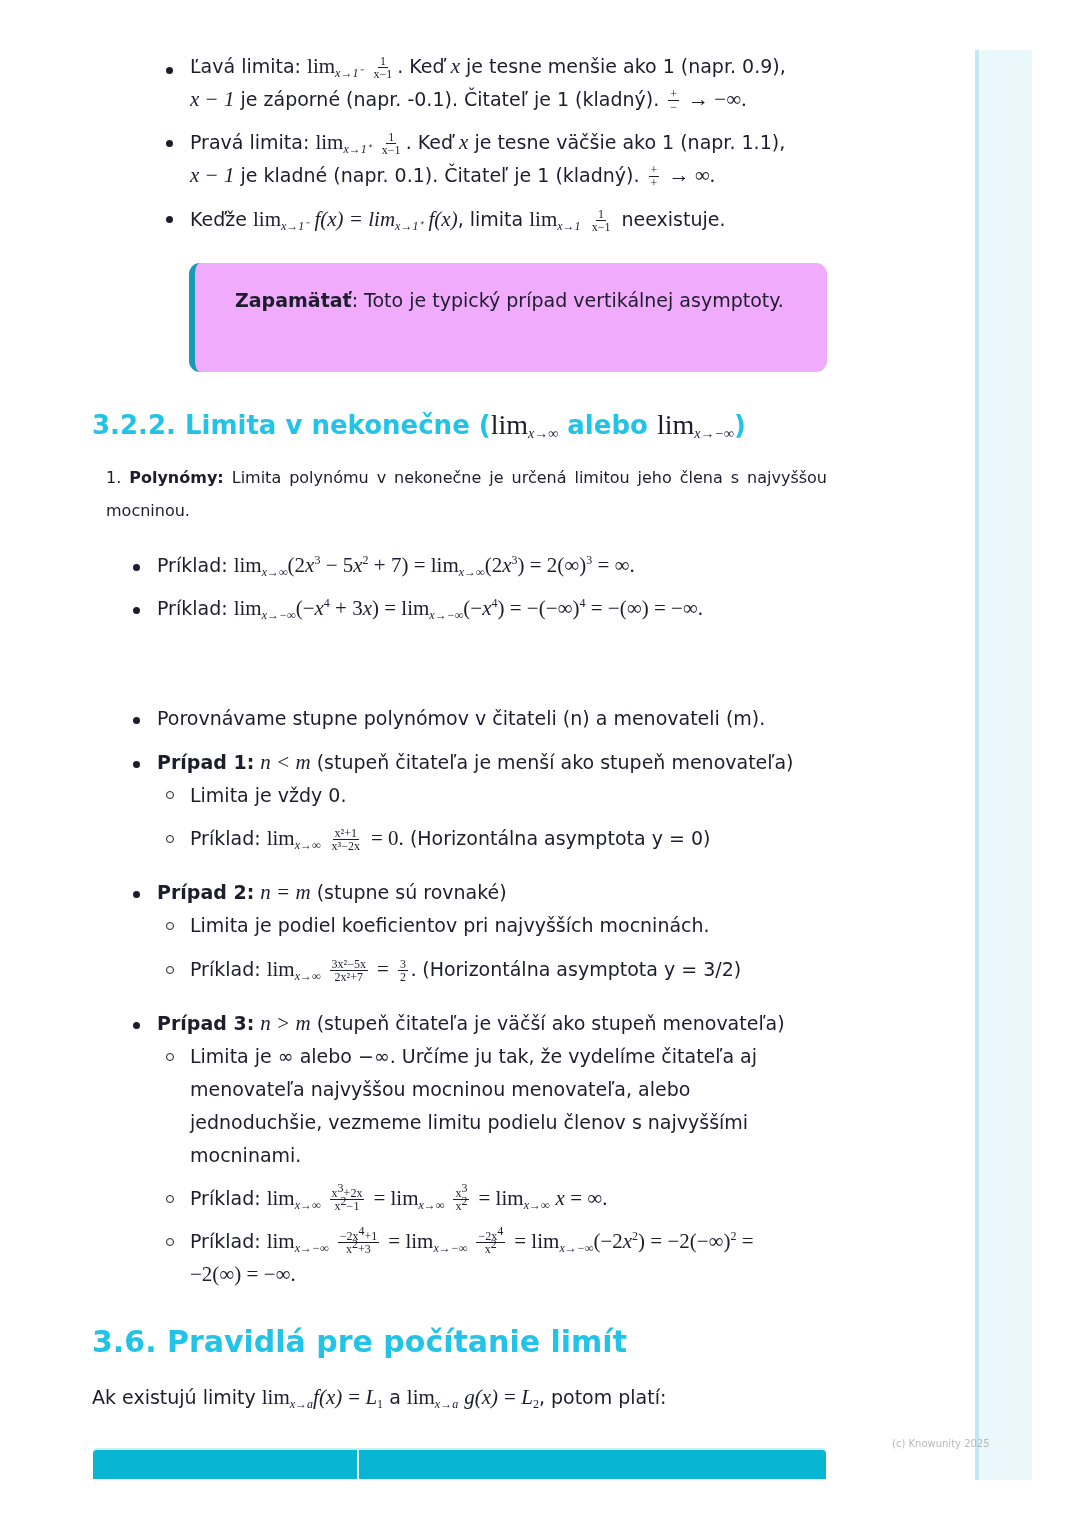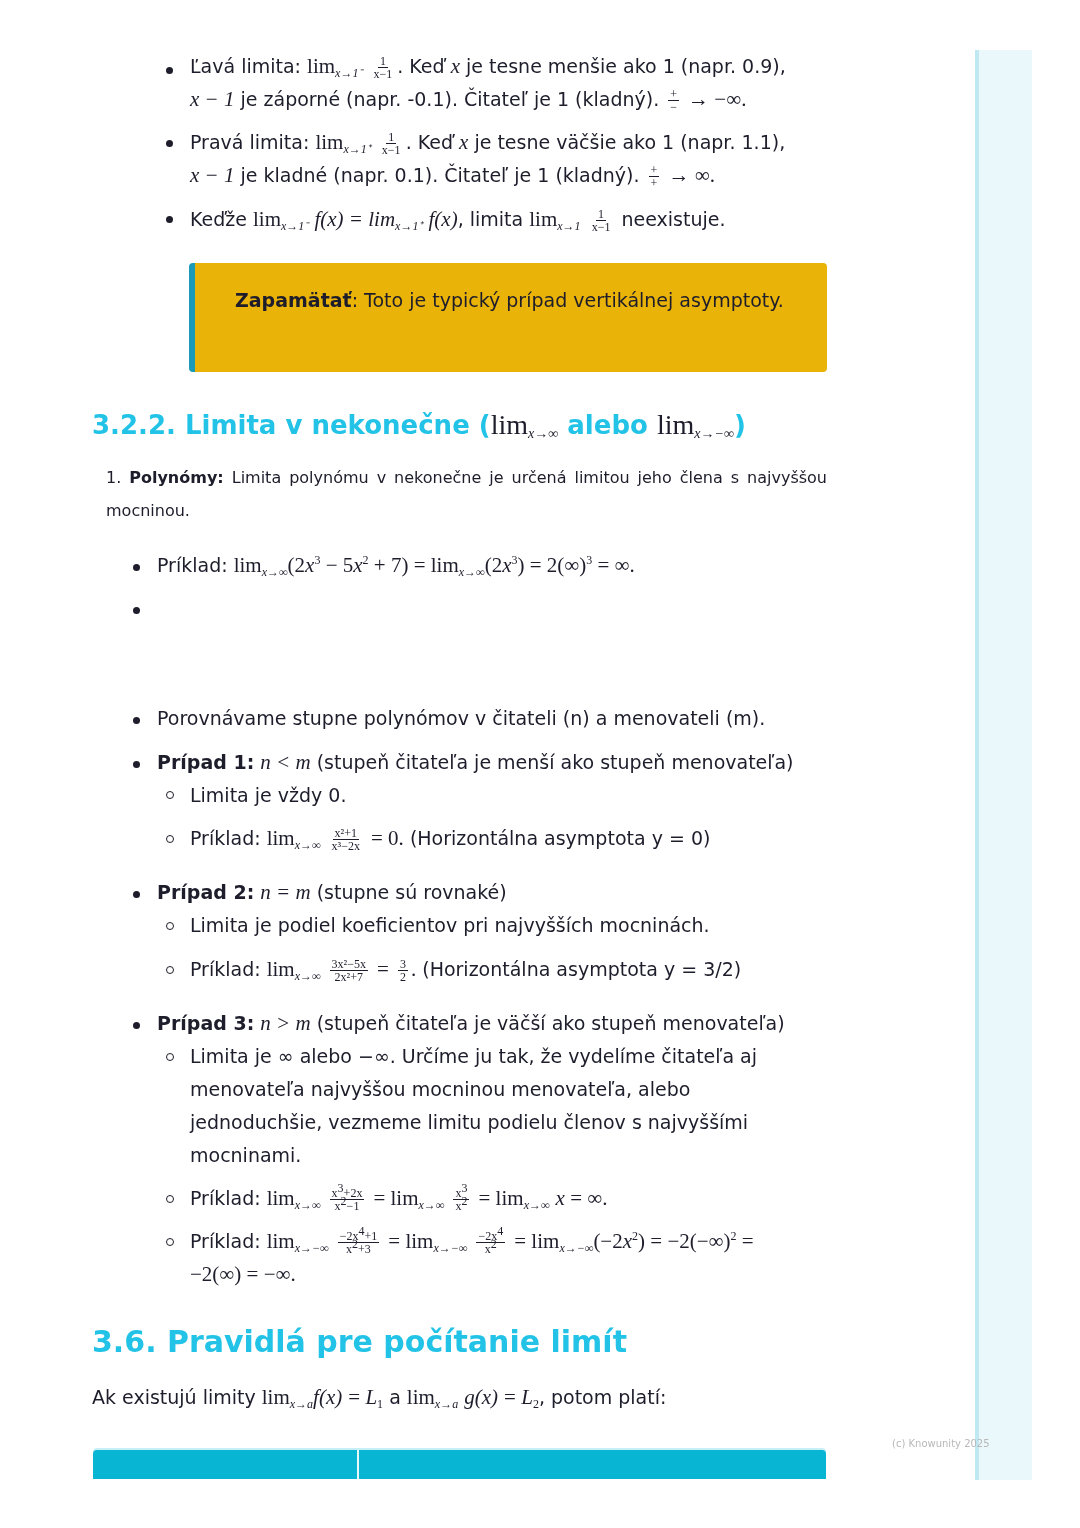--- a/index.html
+++ b/index.html
@@ -15,21 +15,21 @@
           font-family:"Liberation Serif", serif; font-size:12px; line-height:12px; margin:0 3px; }
   .frac .num { border-bottom:1px solid #1d1d2b; padding:0 2px; }
   .frac .den { padding:0 2px; }
   .i { }
   b { font-weight:bold; }
   .row { position:absolute; white-space:nowrap; }
   .dot { position:absolute; width:7px; height:7px; border-radius:50%; background:#1d1d2b; }
   .circ { position:absolute; width:6px; height:6px; border-radius:50%; border:1.5px solid #1d1d2b; }
   .h2 { position:absolute; color:#22c3e6; font-weight:bold; white-space:nowrap; }
   .callout { position:absolute; left:189px; top:263px; width:638px; height:109px;
-             background:#eab308; border-left:6px solid #1a9ab8; border-radius:4px; box-sizing:border-box; }
+             background:#f0abfc; border-left:6px solid #1a9ab8; border-radius:11px; box-sizing:border-box; }
   .callout-text { position:absolute; left:40px; top:21px; width:565px; line-height:33px;
                   font-size:19px; text-align:justify; }
   .side-strip { position:absolute; left:975px; top:50px; width:57px; height:1430px;
                 background:#eaf7fb; border-left:4px solid #bfe8f2; box-sizing:border-box; }
   .footer { position:absolute; left:892px; top:1438px; font-size:10px; color:#b8b8b8; }
   .table-head { position:absolute; left:93px; top:1450px; width:733px; height:29px;
                 background:#08b5d3; border-radius:4px 4px 0 0; display:flex; box-shadow:0 -2px 0 #c8eef6; }
   .th1 { width:264px; border-right:2px solid #e8f8fb; }
   .th2 { flex:1; }
 </style>
@@ -110,20 +110,24 @@
     <span>1.</span>
     <b>Polynómy:</b>
     <span>Limita polynómu v nekonečne je určená limitou jeho člena s najvyššou mocninou.</span>
   </div>
   <div class="dot" style="left:133px;top:564px"></div>
   <div class="row" style="left:157px;top:549px;font-size:19px;line-height:33px">
     <span class="i">Príklad</span>:
     <span class="m">lim</span><span class="subi">x→∞</span><span class="m">(2<i>x</i><sup>3</sup> − 5<i>x</i><sup>2</sup> + 7) = lim</span><span class="subi">x→∞</span><span class="m">(2<i>x</i><sup>3</sup>) = 2(∞)<sup>3</sup> = ∞.</span>
   </div>
   <div class="dot" style="left:133px;top:607px"></div>
+  <div class="row" style="left:157px;top:592px;font-size:19px;line-height:33px">
+    <span class="i">Príklad</span>:
+    <span class="m">lim</span><span class="subi">x→−∞</span><span class="m">(−<i>x</i><sup>4</sup> + 3<i>x</i>) = lim</span><span class="subi">x→−∞</span><span class="m">(−<i>x</i><sup>4</sup>) = −(−∞)<sup>4</sup> = −(∞) = −∞.</span>
+  </div>
 
 
   <div class="dot" style="left:133px;top:717px"></div>
   <div class="row" style="left:157px;top:702px;font-size:19px;line-height:33px">
     <span>Porovnávame stupne polynómov v čitateli (n) a menovateli (m).</span>
   </div>
 
   <div class="dot" style="left:133px;top:761px"></div>
   <div class="row" style="left:157px;top:746px;font-size:19px;line-height:33px">
     <b>Prípad 1:</b>

